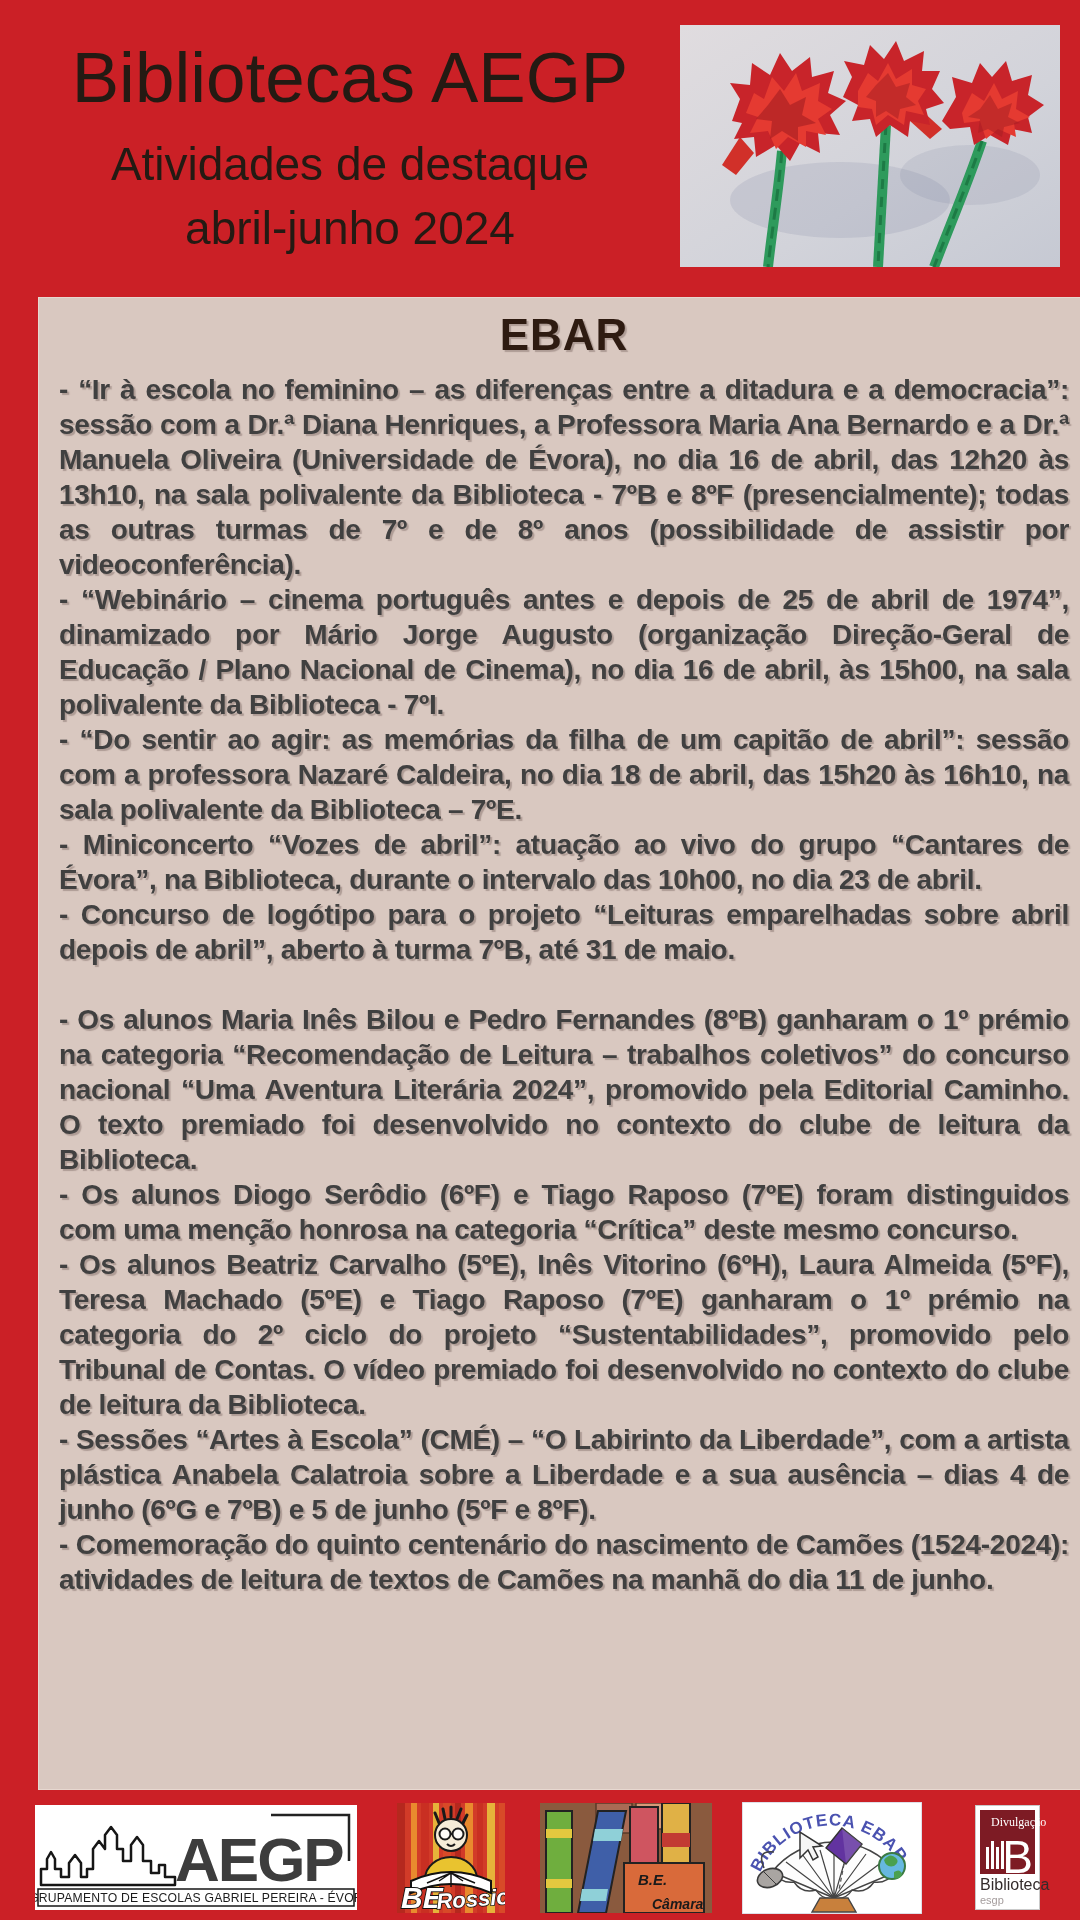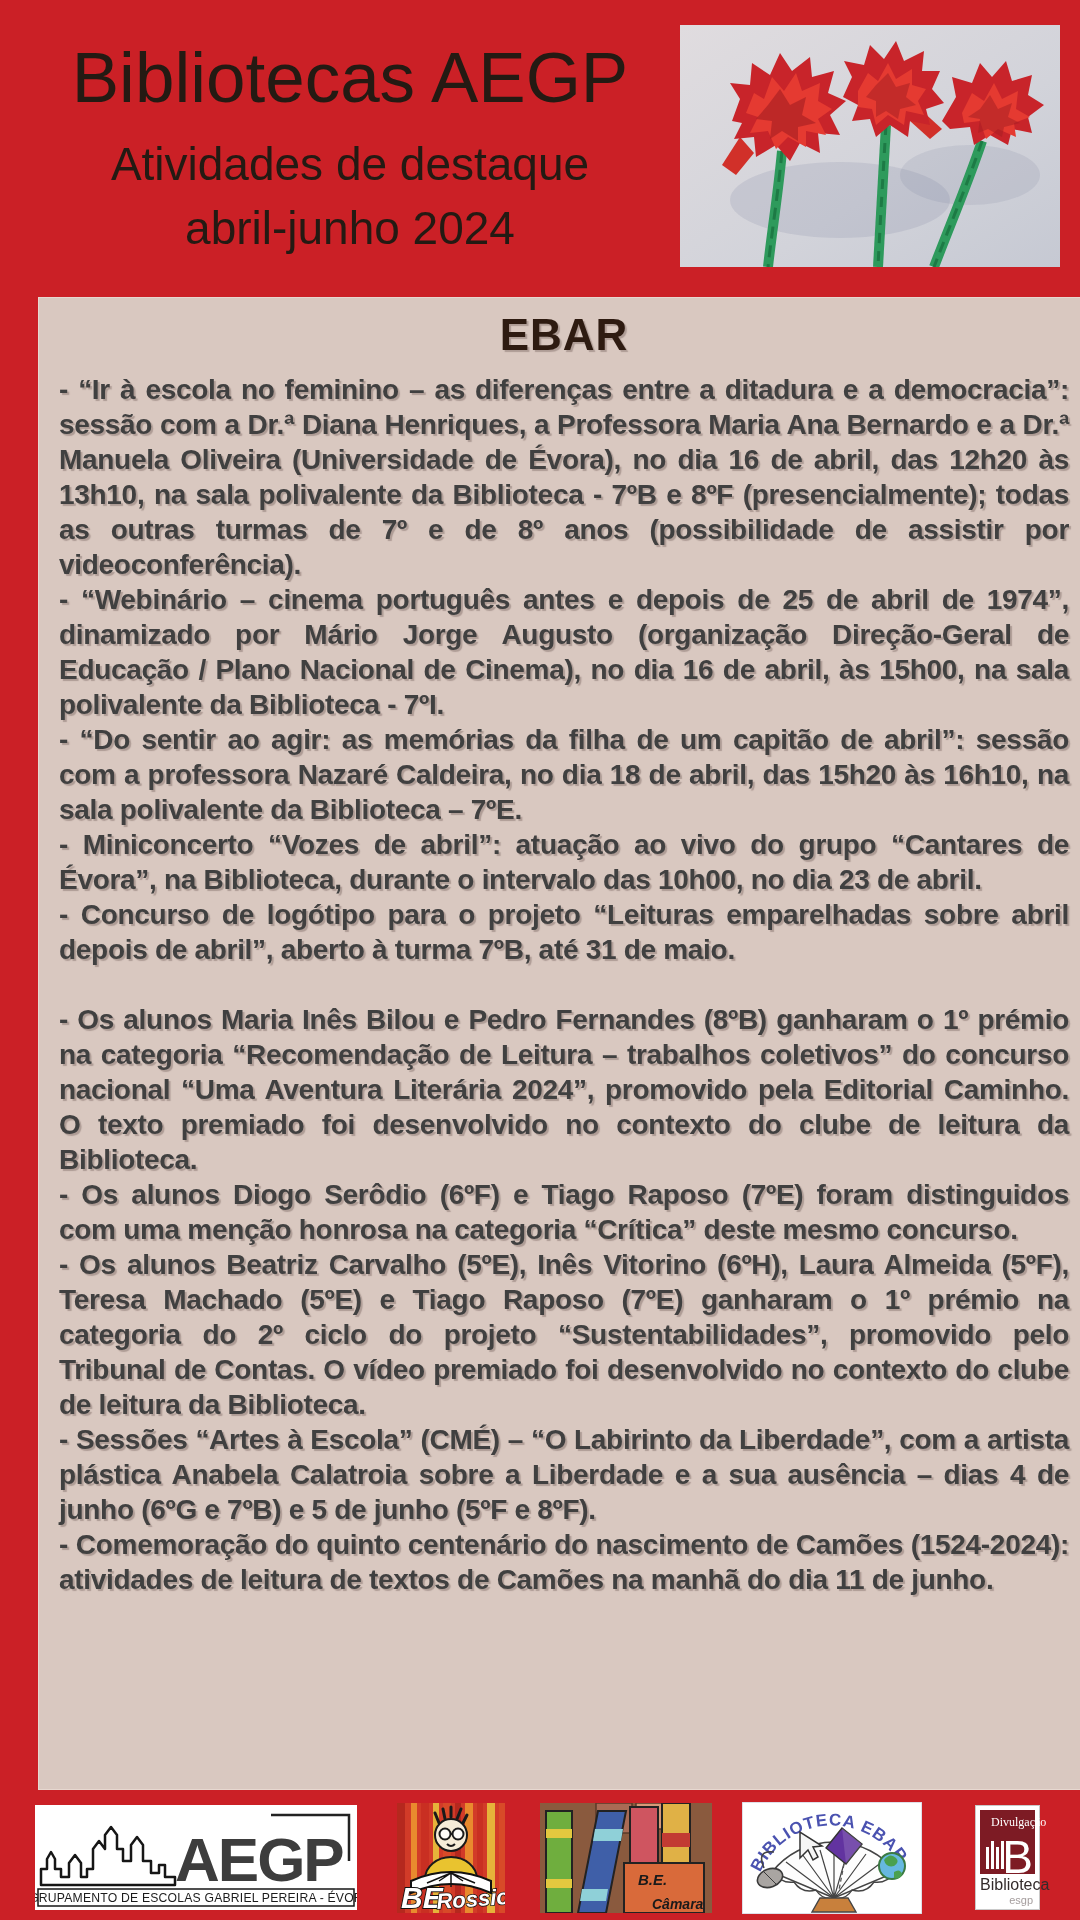--- a/index.html
+++ b/index.html
@@ -51,21 +51,21 @@
   .esgp-bars span:nth-child(1){height:22px;}
   .esgp-bars span:nth-child(2){height:28px;}
   .esgp-bars span:nth-child(3){height:22px;}
   .esgp-bars span:nth-child(4){height:28px;}
   .esgp-b{
     position:absolute;right:2px;bottom:-6px;color:#fff;
     font-size:46px;font-weight:400;line-height:1;
   }
   .esgp-caption{padding:2px 4px 0;text-align:center;}
   .esgp-line1{font-size:16px;color:#332b2b;}
-  .esgp-line2{font-size:11px;color:#a49c9c;text-align:right;padding-right:2px;}
+  .esgp-line2{font-size:11px;color:#a49c9c;text-align:left;padding-right:2px;}
 </style>
 </head>
 <body>
 
 <div class="poster">
 
   <header>
     <div class="header-text">
       <h1 class="poster-title">Bibliotecas AEGP</h1>
       <div class="poster-subtitle">Atividades de destaque</div>

